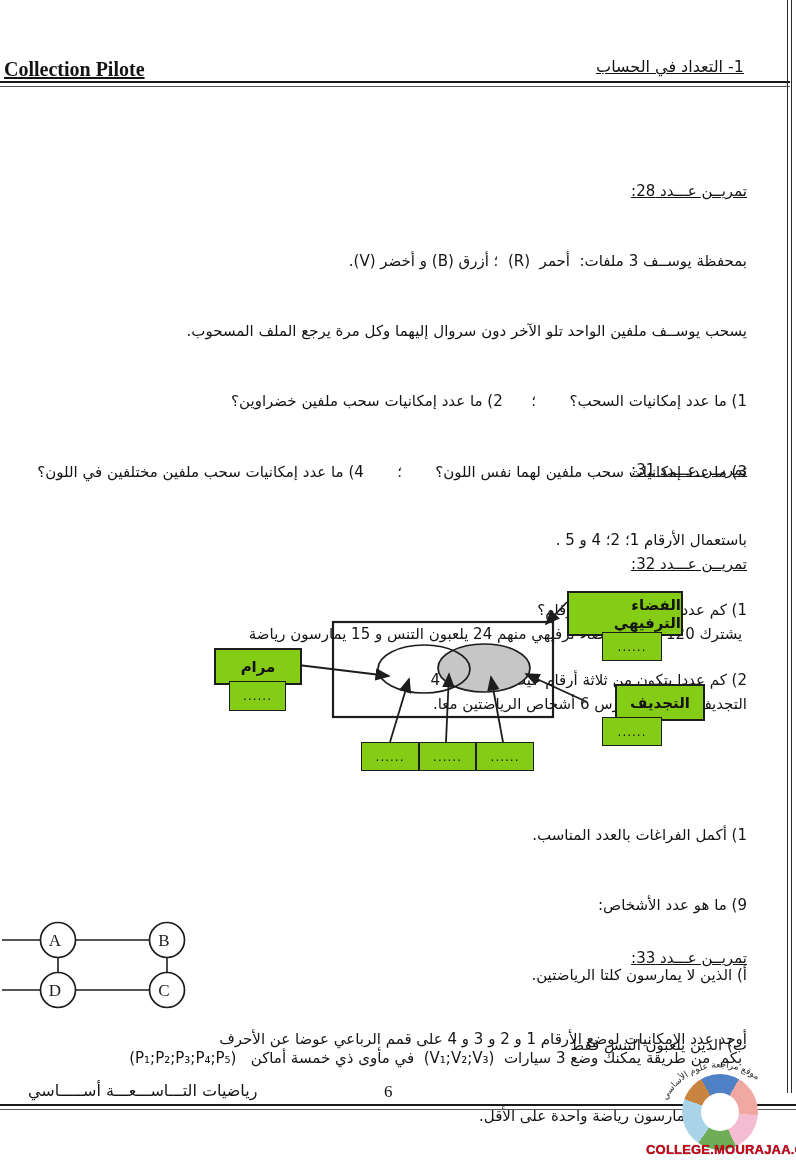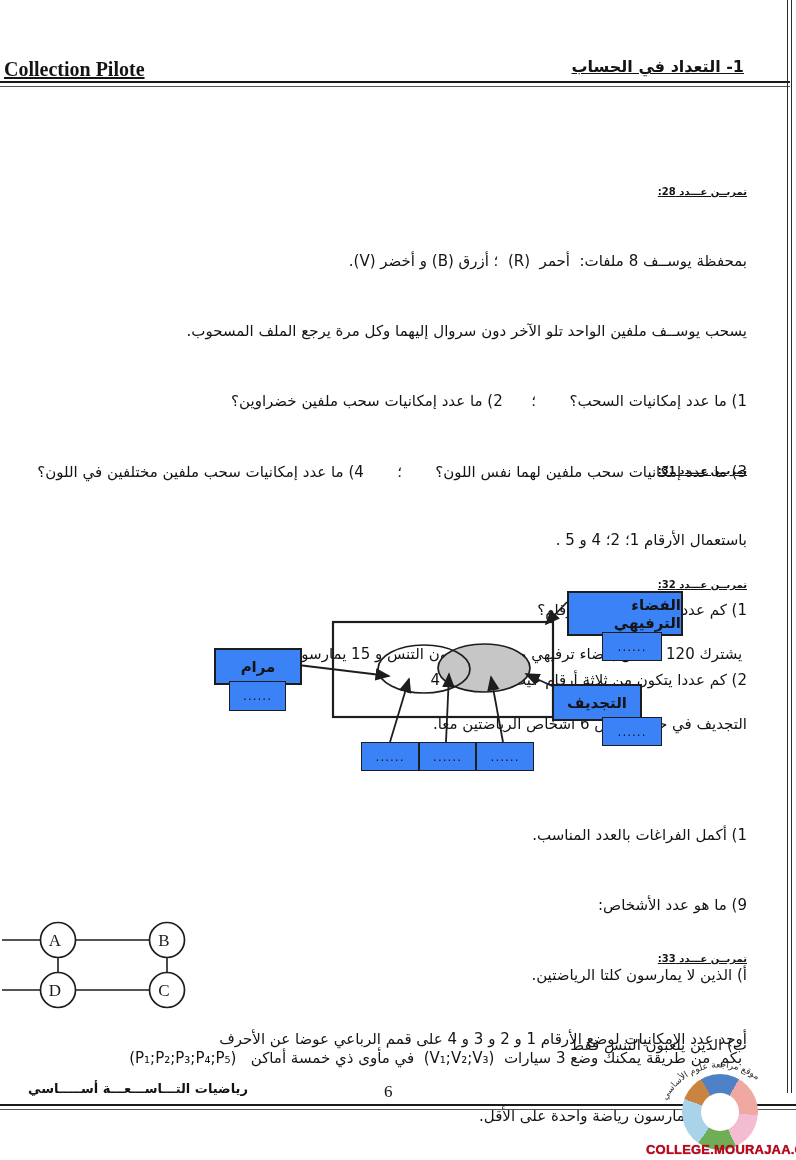--- a/index.html
+++ b/index.html
@@ -1,39 +1,39 @@
 <!DOCTYPE html>
 <html><head>
 <meta charset="utf-8">
 <style>
   html,body{margin:0;padding:0;background:#ffffff;}
   .page{position:relative;width:796px;height:1160px;background:#fff;overflow:hidden;
         font-family:"DejaVu Sans",sans-serif;color:#141414;}
   
   .hdr-left{position:absolute;left:4px;top:58px;font-family:"Liberation Serif",serif;
             font-weight:bold;font-size:20px;text-decoration:underline;}
-  .hdr-right{position:absolute;right:52px;top:57px;font-weight:bold;font-size:16px;
+  .hdr-right{position:absolute;right:52px;top:57px;font-weight:normal;font-size:16px;
              direction:rtl;text-decoration:underline;margin-left:16px;}
   .rule{position:absolute;left:0;height:3px;border-top:2.5px solid #1a1a1a;border-bottom:1.2px solid #555;}
   .hdr-rule{top:81px;width:790px;}
   .ftr-rule{top:1104px;width:796px;}
   .right-border{position:absolute;left:787px;top:0;height:1093px;width:3px;
                 border-left:1.8px solid #2a2a2a;border-right:1.8px solid #2a2a2a;}
   
   .sec{position:absolute;left:2px;right:49px;direction:rtl;text-align:right;
        font-size:15px;line-height:23.4px;white-space:pre-wrap;}
-  .ex-title{font-weight:bold;text-decoration:underline;font-size:10px;}
+  .ex-title{font-weight:normal;text-decoration:underline;font-size:15px;}
   
-  .dbox{position:absolute;background:#3b82f6;display:flex;align-items:center;justify-content:center;
+  .dbox{position:absolute;background:#84cc16;display:flex;align-items:center;justify-content:center;
         direction:rtl;font-weight:bold;font-size:15px;}
   .label-box{border:2.5px solid #1d1d1d;}
   .dots-box{border:1.8px solid #1d1d1d;font-weight:normal;font-size:12px;letter-spacing:1px;}
   svg{position:absolute;}
   
-  .ftr-book{position:absolute;left:28px;top:1081px;direction:rtl;font-weight:bold;font-size:13px;}
+  .ftr-book{position:absolute;left:28px;top:1081px;direction:rtl;font-weight:normal;font-size:16px;}
   .ftr-page{position:absolute;left:384px;top:1082px;font-family:"Liberation Serif",serif;font-size:17px;}
   
   .logo{position:absolute;left:646px;top:1060px;width:148px;height:98px;}
   .ring{position:absolute;left:36px;top:14px;width:76px;height:76px;border-radius:50%;
         background:conic-gradient(#4f81c7 0 30deg,#f0a9a2 30deg 95deg,#f3bcd0 95deg 155deg,
                    #6fae57 155deg 215deg,#a8d3e8 215deg 290deg,#c9853f 290deg 330deg,#4f81c7 330deg 360deg);}
   .ring .hole{position:absolute;left:19px;top:19px;width:38px;height:38px;border-radius:50%;background:#fff;}
   .site{position:absolute;left:0;right:0;top:82px;text-align:center;
         font-family:"Liberation Sans",sans-serif;font-weight:bold;font-size:13px;letter-spacing:.2px;
         color:#d40000;text-shadow:0 0 1px #22308f;}
@@ -43,36 +43,36 @@
 
 <div class="page">
 
   <div class="hdr-left">Collection Pilote</div>
   <div class="hdr-right">1-   التعداد في الحساب</div>
   <div class="rule hdr-rule"></div>
   <div class="right-border"></div>
 
   <div class="sec" style="top:133px">
     <div class="ex-title">تمريــن عـــدد 28:</div>
-    <div>بمحفظة يوســف 8 ملفات:  أحمر  (R)  ؛ أزرق (B) و أخضر (V).</div>
+    <div>بمحفظة يوســف 3 ملفات:  أحمر  (R)  ؛ أزرق (B) و أخضر (V).</div>
     <div>يسحب يوســف ملفين الواحد تلو الآخر دون سروال إليهما وكل مرة يرجع الملف المسحوب.</div>
     <div>1) ما عدد إمكانيات السحب؟       ؛      2) ما عدد إمكانيات سحب ملفين خضراوين؟</div>
     <div>3) ما عدد إمكانيات سحب ملفين لهما نفس اللون؟       ؛       4) ما عدد إمكانيات سحب ملفين مختلفين في اللون؟</div>
   </div>
 
 
 
   <div class="sec" style="top:412px">
     <div class="ex-title">تمريــن عـــدد 31:</div>
     <div>باستعمال الأرقام 1؛ 2؛ 4 و 5 .</div>
     <div>1) كم عددا يتكون من ثلاثة أرقام؟</div>
     <div>2) كم عددا يتكون من ثلاثة أرقام حيث رقم الآحاد 4</div>
   </div>
 
-  <div class="sec" style="top:526px">
+  <div class="sec" style="top:506px">
     <div class="ex-title">تمريــن عـــدد 32:</div>
     <div> يشترك 120 شخص بفضاء ترفيهي منهم 24 يلعبون التنس و 15 يمارسون رياضة</div>
     <div>التجديف في حين يمارس 6 أشخاص الرياضتين معا.</div>
   </div>
 
   <svg style="left:0;top:585px" width="796" height="195" viewBox="0 0 796 195">
     <defs>
       <marker id="ah" markerWidth="9" markerHeight="8" refX="7.5" refY="3.5" orient="auto">
         <path d="M0,0 L8.5,3.5 L0,7 z" fill="#1d1d1d"></path>
       </marker>
@@ -85,21 +85,21 @@
     <line x1="587" y1="117" x2="526" y2="89" stroke="#1d1d1d" stroke-width="1.8" marker-end="url(#ah)"></line>
     <line x1="390" y1="157" x2="409" y2="94" stroke="#1d1d1d" stroke-width="1.8" marker-end="url(#ah)"></line>
     <line x1="446" y1="157" x2="449" y2="89" stroke="#1d1d1d" stroke-width="1.8" marker-end="url(#ah)"></line>
     <line x1="503" y1="157" x2="491" y2="92" stroke="#1d1d1d" stroke-width="1.8" marker-end="url(#ah)"></line>
   </svg>
 
   <div class="dbox label-box" style="left:567px;top:591px;width:112px;height:41px">الفضاء الترفيهي</div>
   <div class="dbox dots-box" style="left:602px;top:632px;width:58px;height:27px">......</div>
   <div class="dbox label-box" style="left:214px;top:648px;width:84px;height:33px">مرام</div>
   <div class="dbox dots-box" style="left:229px;top:681px;width:55px;height:28px">......</div>
-  <div class="dbox label-box" style="left:552px;top:684px;width:86px;height:33px">التجديف</div>
+  <div class="dbox label-box" style="left:615px;top:684px;width:86px;height:33px">التجديف</div>
   <div class="dbox dots-box" style="left:602px;top:717px;width:58px;height:27px">......</div>
   <div class="dbox dots-box" style="left:361px;top:742px;width:56px;height:27px">......</div>
   <div class="dbox dots-box" style="left:419px;top:742px;width:55px;height:27px">......</div>
   <div class="dbox dots-box" style="left:476px;top:742px;width:56px;height:27px">......</div>
 
   <div class="sec" style="top:777px">
     <div>1) أكمل الفراغات بالعدد المناسب.</div>
     <div>9) ما هو عدد الأشخاص:</div>
     <div>أ) الذين لا يمارسون كلتا الرياضتين.</div>
     <div>ب) الذين يلعبون التنس فقط</div>

